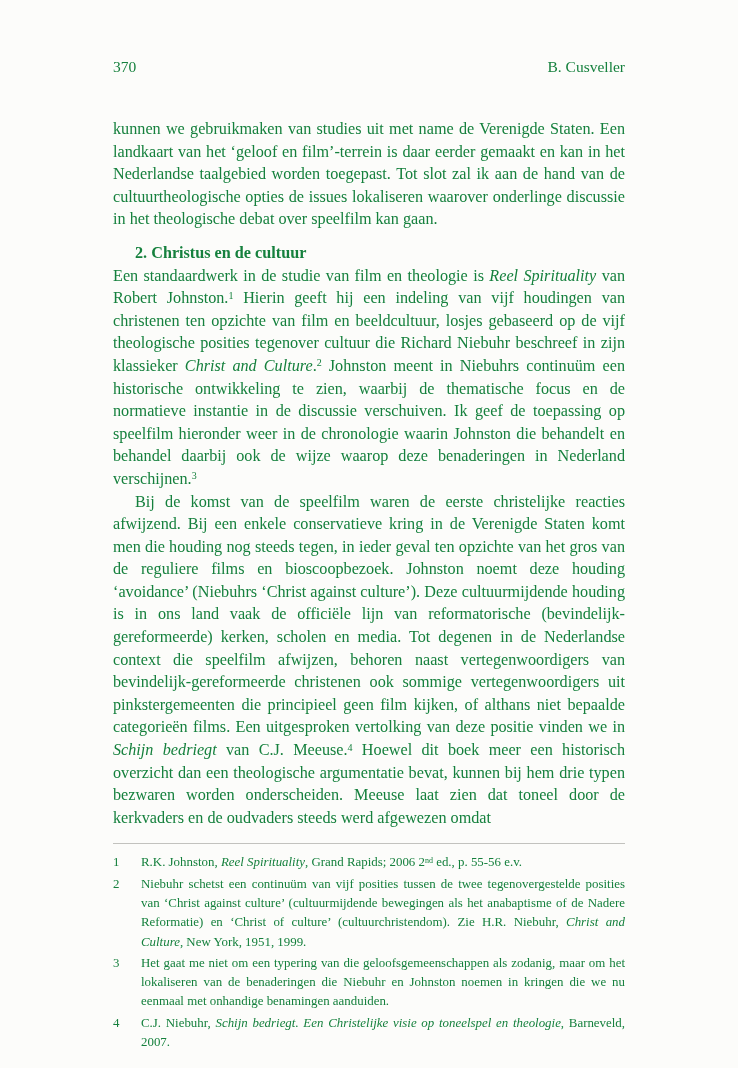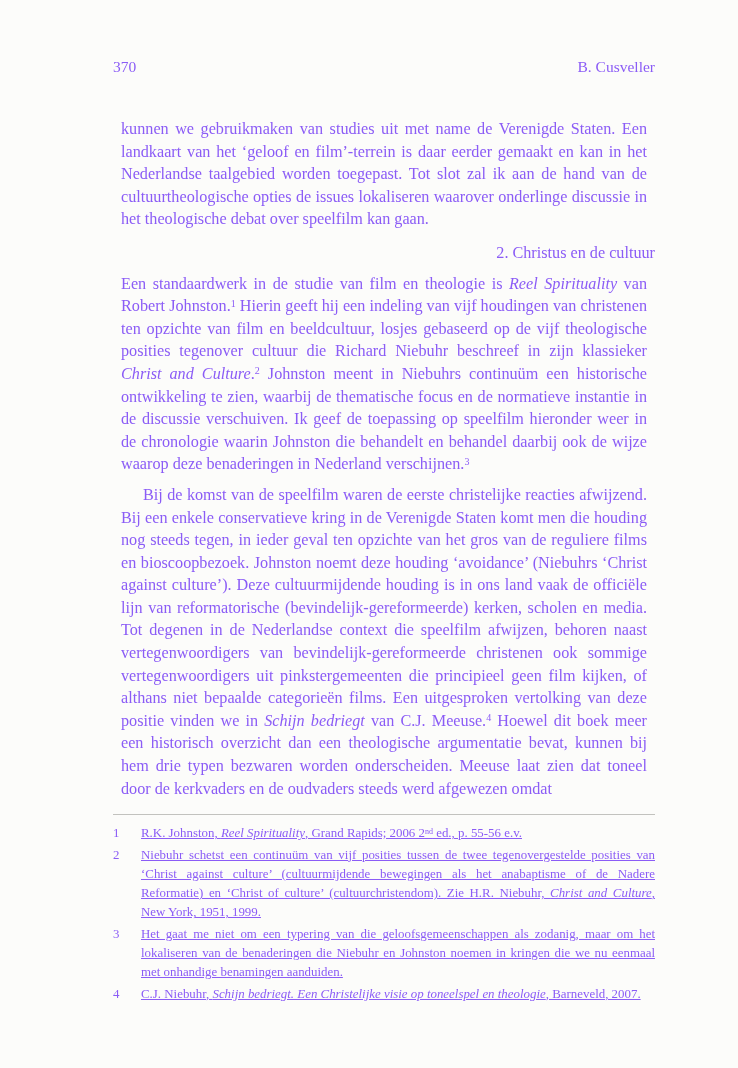--- a/index.html
+++ b/index.html
@@ -5,46 +5,46 @@
   * { box-sizing: border-box; }
   html, body { margin: 0; padding: 0; }
   body {
     width: 738px; height: 1068px;
     background: #ffffff;
     overflow: hidden;
   }
   .page {
     width: 738px; height: 1068px;
     background: #fcfcfa;
-    color: #8b5cf6;
+    color: #15803d;
     font-family: "Liberation Serif", "DejaVu Serif", serif;
-    padding: 58px 83px 0 113px;
+    padding: 58px 113px 0 113px;
   }
   .page-header {
     display: flex;
     justify-content: space-between;
     align-items: baseline;
     font-size: 15.5px;
     margin-bottom: 42px;
   }
   .running-head-author { }
   .body-text {
     font-size: 16.2px;
     line-height: 22.6px;
     text-align: justify;
     hyphens: auto;
     -webkit-hyphens: auto;
   }
-  .para { margin: 8px; }
+  .para { margin: 0; }
   .indent { text-indent: 22px; }
   .section-heading {
-    font-weight: normal;
+    font-weight: bold;
     margin: 11px 0 0 0;
     text-indent: 22px;
-    text-align: right;
+    text-align: left;
   }
   sup {
     font-size: 0.62em;
     line-height: 0;
     vertical-align: baseline;
     position: relative;
     top: -0.45em;
   }
   i { font-style: italic; }
   .footnote-rule {
@@ -57,21 +57,20 @@
     margin-top: 9px;
     font-size: 12.9px;
     line-height: 19.3px;
   }
   .footnote { display: flex; margin-bottom: 2px; }
   .fn-num { flex: 0 0 28px; width: 28px; }
   .fn-text {
     flex: 1;
     text-align: justify;
     hyphens: auto;
-    text-decoration: underline;
     -webkit-hyphens: auto;
   }
 </style>
 </head>
 <body>
 
 <div class="page">
 
   <div class="page-header">
     <span class="page-number">370</span>

